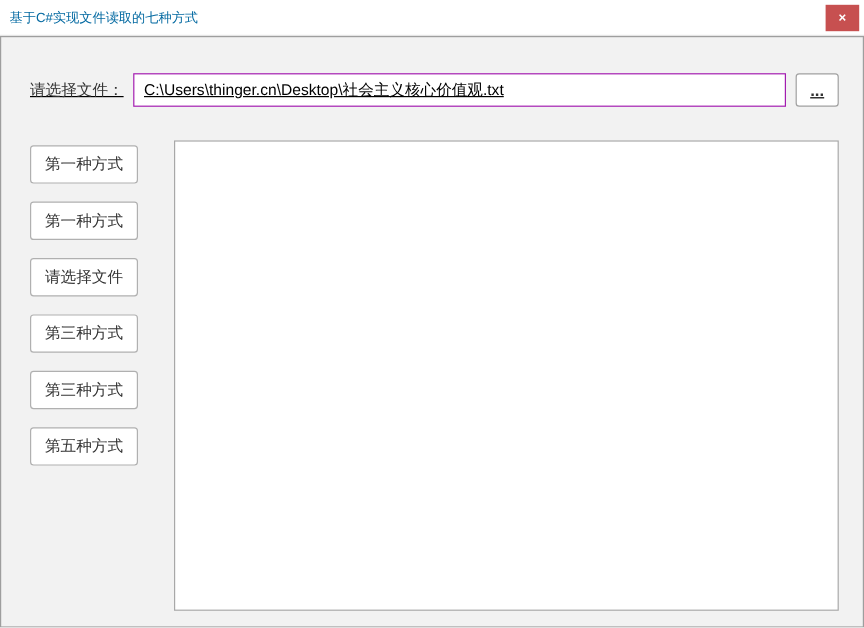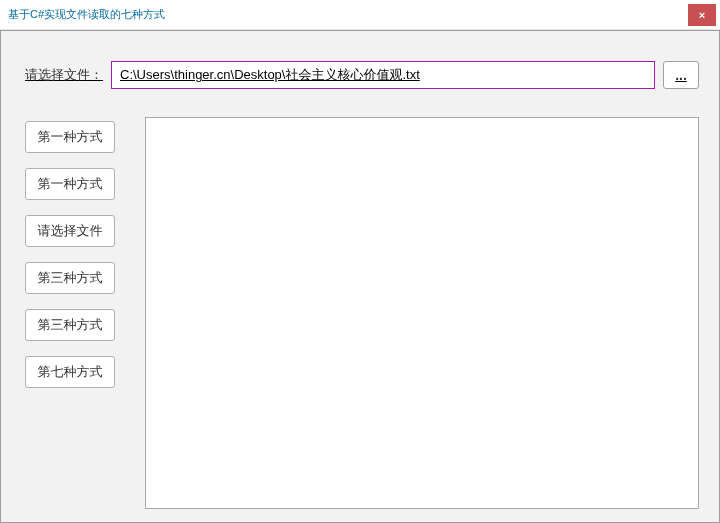--- a/index.html
+++ b/index.html
@@ -138,18 +138,18 @@
     </button>
   </div>
 
   <div class="main-row">
     <div class="button-col">
       <button class="method-btn">第一种方式</button>
       <button class="method-btn">第一种方式</button>
       <button class="method-btn">请选择文件</button>
       <button class="method-btn">第三种方式</button>
       <button class="method-btn">第三种方式</button>
-      <button class="method-btn">第七种方式</button>
+      <button class="method-btn">第五种方式</button>
     </div>
     <textarea class="output-area" readonly="" style=""></textarea>
   </div>
 
 </div>
 
 </body></html>

